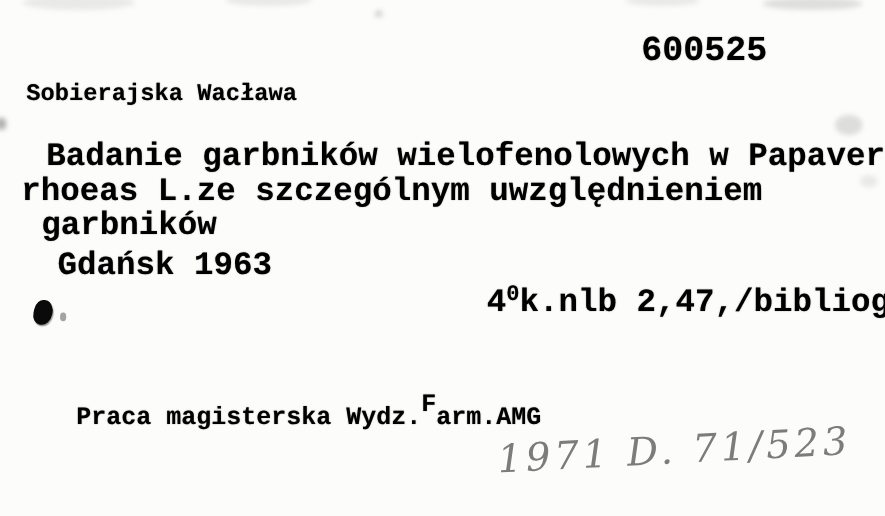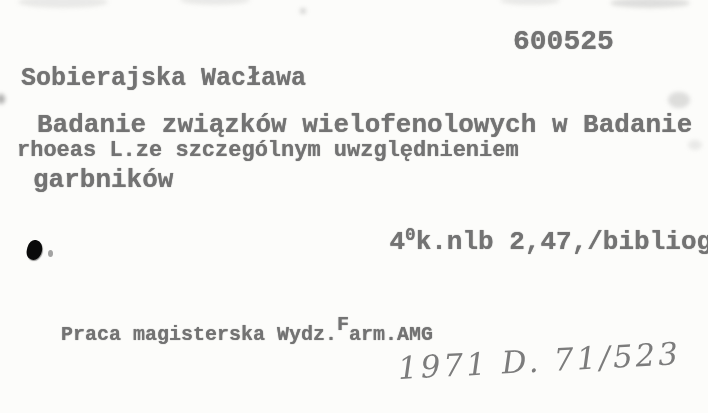--- a/index.html
+++ b/index.html
@@ -10,31 +10,31 @@
   .card {
     position: relative;
     width: 708px;
     height: 413px;
     background: #fcfcfa;
     overflow: hidden;
     font-family: "Liberation Mono", "DejaVu Sans Mono", monospace;
   }
   .typed {
     position: absolute;
-    color: #737373;
+    color: #000000;
     font-weight: bold;
     white-space: pre;
     letter-spacing: 0;
     text-shadow: 0 0 1px rgba(20,20,20,0.55);
     text-align: right;
   }
   .accession   { left: 513px; top: 26px;  font-size: 28px; }
-  .author      { left: 21px;  top: 64px;  font-size: 25px; }
+  .author      { left: 21px;  top: 64px;  font-size: 19px; }
   .title-l1    { left: 37px;  top: 110px; font-size: 26px; }
-  .title-l2    { left: 17px;  top: 138px; font-size: 22px; }
+  .title-l2    { left: 17px;  top: 138px; font-size: 26px; }
   .title-l3    { left: 17px;  top: 165px; font-size: 26px; margin-left: 16px; }
   .place-year  { left: 46px;  top: 197px; font-size: 26px; }
   .collation   { left: 327px; top: 197px; font-size: 26px; }
   .note        { left: 13px;  top: 300px; font-size: 20px; }
   .sup-o {
     position: relative;
     top: -9px;
     font-size: 0.68em;
   }
   .sup-f {
@@ -92,26 +92,27 @@
 </style>
 </head>
 <body>
 
 <div class="card">
 
   <div class="typed accession">600525</div>
 
   <div class="typed author">Sobierajska Wacława</div>
 
-  <div class="typed title-l1">Badanie związków wielofenolowych w Badanie</div>
+  <div class="typed title-l1">Badanie garbników wielofenolowych w Papaver</div>
 
   <div class="typed title-l2">rhoeas L.ze szczególnym uwzględnieniem</div>
 
   <div class="typed title-l3">garbników</div>
 
+  <div class="typed place-year">Gdańsk 1963</div>
 
   <div class="typed collation">
     <span>4</span><span class="sup-o">0</span><span>k.nlb 2,47,/bibliogr/</span>
   </div>
 
   <div class="ink-blot"></div>
   <div class="ink-speck"></div>
 
   <div class="typed note">
     <span>Praca magisterska Wydz.</span><span class="sup-f">F</span><span>arm.AMG</span>

